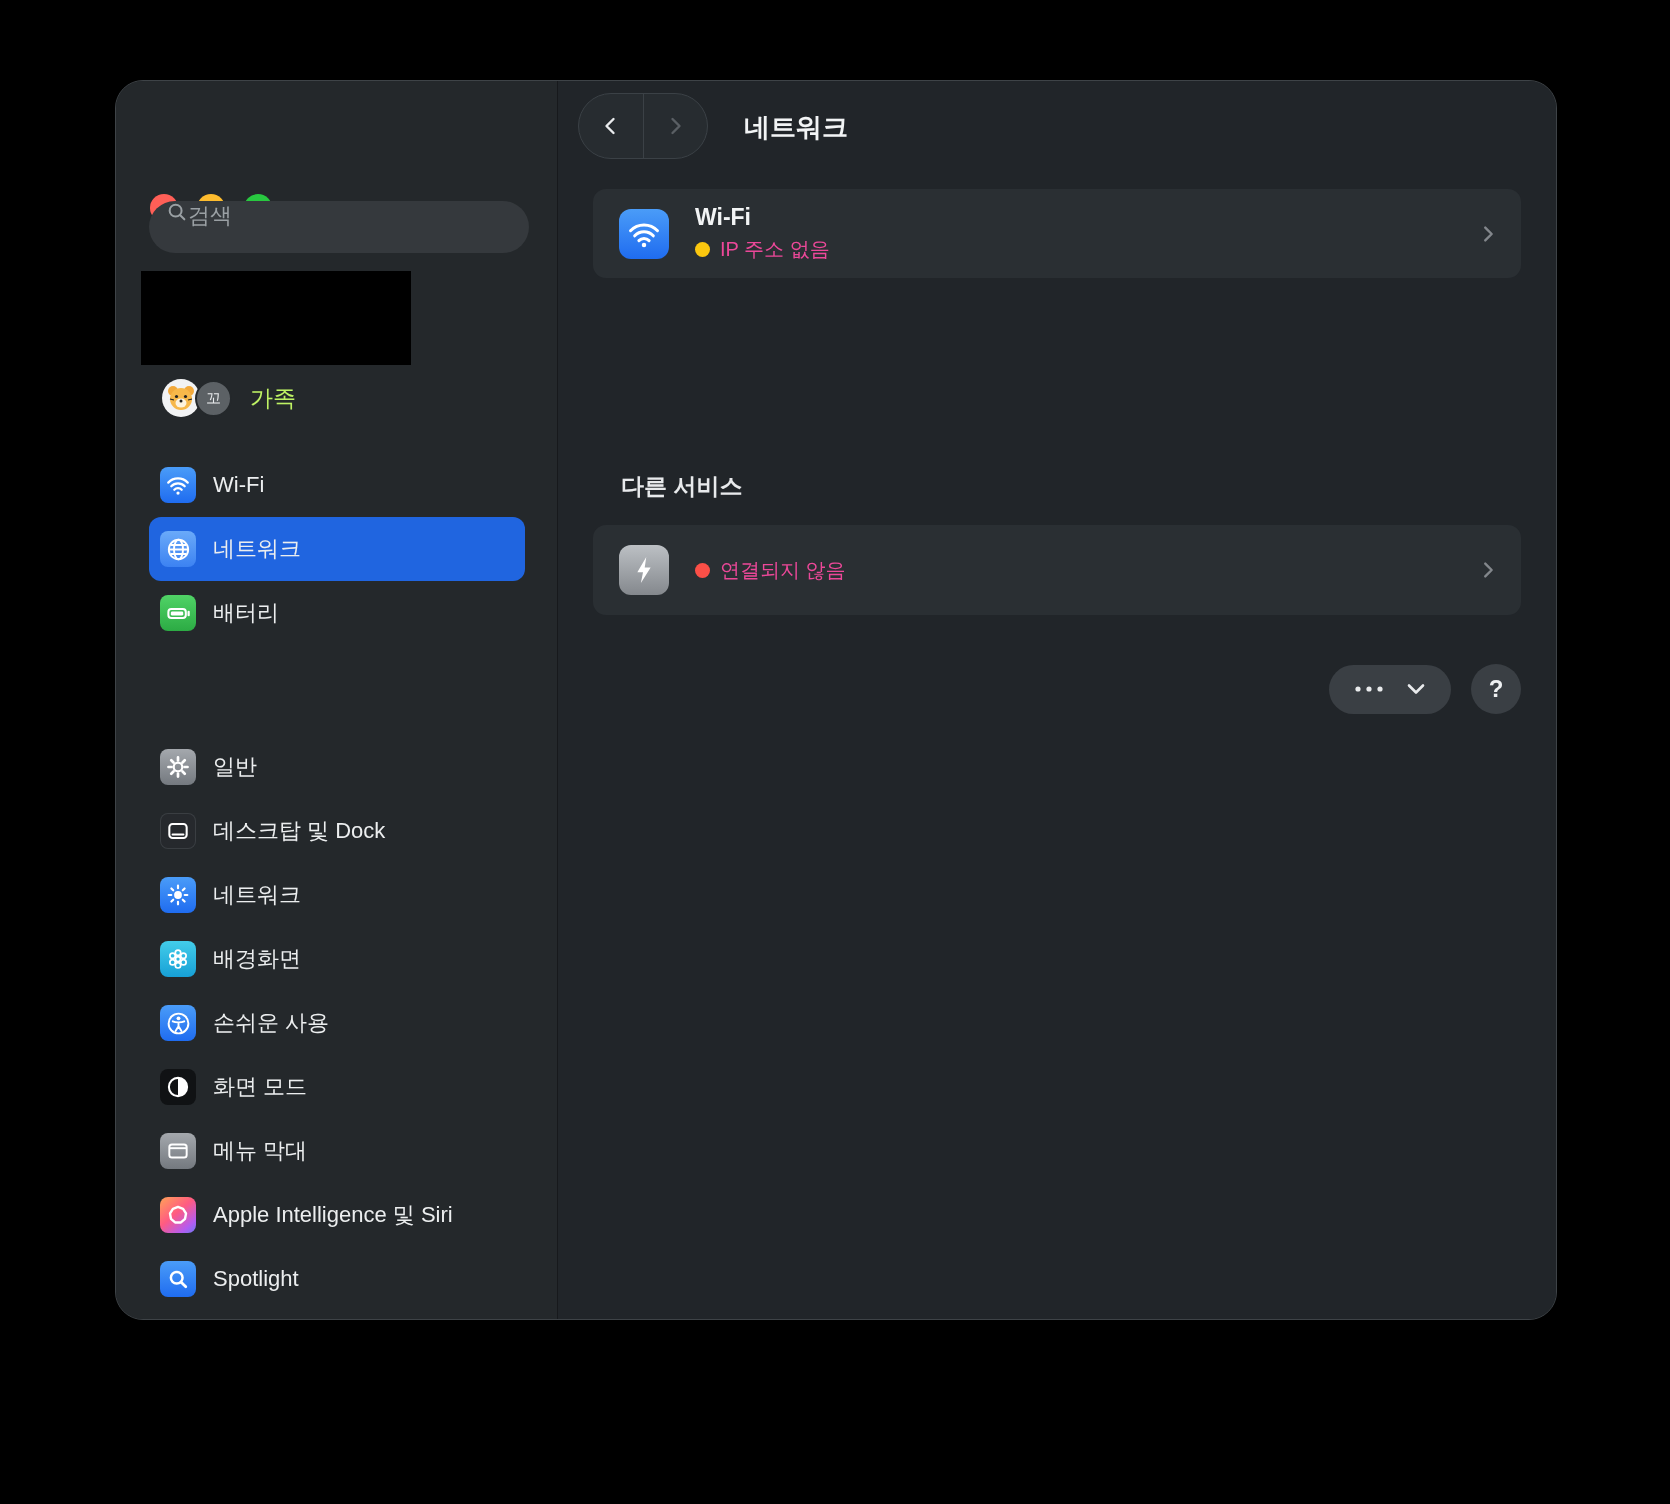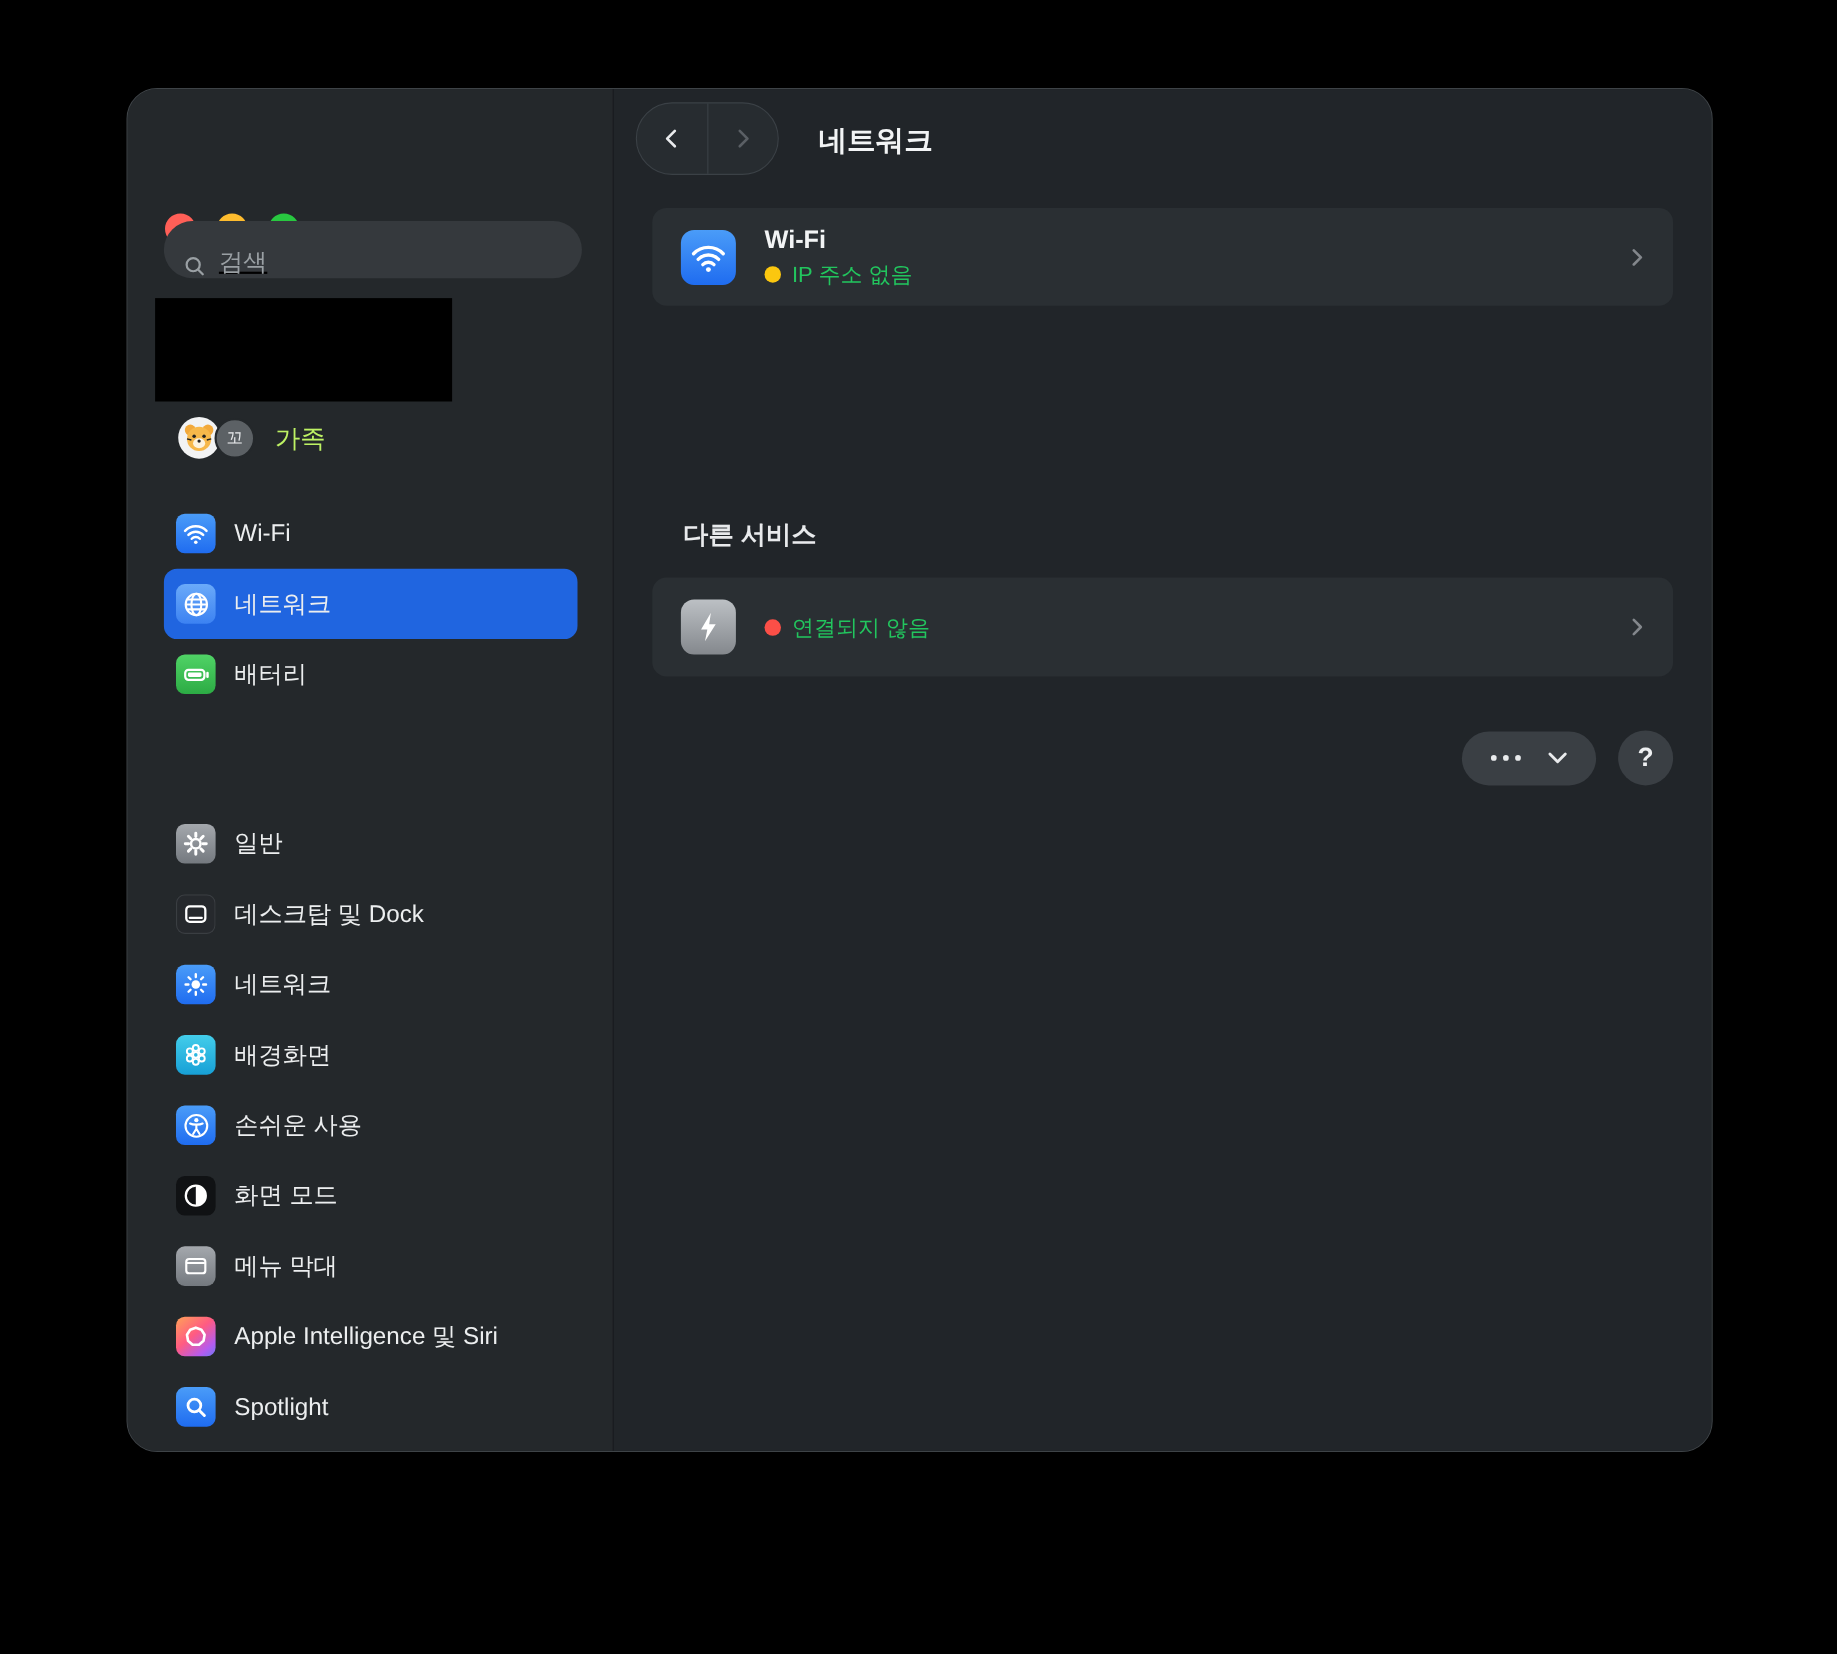--- a/index.html
+++ b/index.html
@@ -13,22 +13,22 @@
   
   .sidebar { position:relative; width:442px; flex:none; background:#24282b;
     border-right:1px solid #17191c; }
 
   .traffic { position:absolute; left:34px; top:113px; display:flex; gap:19px; }
   .light { width:28px; height:28px; border-radius:50%; }
   .light.red { background:#ff5f57; } .light.yellow { background:#febc2e; }
   .light.green { background:#28c840; }
 
   .search { position:absolute; left:33px; top:120px; width:380px; height:52px;
-    border-radius:26px; background:#35393d; display:flex; align-items:flex-end;
-    padding-left:17px; gap:11px;text-decoration:underline; }
+    border-radius:26px; background:#35393d; display:flex; align-items:flex-start;
+    padding-left:17px; gap:0; }
   .search .ph { color:#9aa0a4; font-size:22px; }
 
   .redacted { position:absolute; left:25px; top:190px; width:270px; height:94px; background:#000; }
 
   .family { position:absolute; left:46px; top:297px; height:40px; display:flex; align-items:center; }
   .avatars { position:relative; width:88px; height:40px; flex:none; }
   .av1 { position:absolute; left:0; top:1px; width:38px; height:38px; border-radius:50%;
     background:#f2f3f4; display:flex; align-items:center; justify-content:center; overflow:hidden; }
   .av2 { position:absolute; left:33px; top:2px; width:37px; height:37px; border-radius:50%;
     background:#5c6165; border:2px solid #24282b; color:#e8eaec; font-size:15px;
@@ -70,21 +70,21 @@
   .card { position:absolute; left:0; width:928px; background:#2a2f33; border-radius:13px;
     display:flex; align-items:center; padding:0 22px 0 26px; }
   .card.c1 { top:108px; height:89px; } .card.c2 { top:230px; height:88px; }
   .card.c3 { top:444px; height:90px; }
   .cicon { width:50px; height:50px; border-radius:12px; flex:none; margin-right:26px;
     display:flex; align-items:center; justify-content:center; }
   .ctext { flex:1; display:flex; flex-direction:column; gap:5px; }
   .ctitle { color:#f2f4f5; font-size:23px; font-weight:600; }
   .cstatus { display:flex; align-items:center; gap:10px; }
   .dot { width:15px; height:15px; border-radius:50%; flex:none; }
-  .cstatus span { color:#22c55e; font-size:20px; }
+  .cstatus span { color:#ec4899; font-size:20px; }
 
   .secheader { position:absolute; left:28px; top:390px; color:#e8eaec;
     font-size:23px; font-weight:700; }
 
   .footer { position:absolute; left:0; top:583px; width:928px; height:50px;
     display:flex; justify-content:flex-end; align-items:center; gap:20px; }
   .morebtn { width:122px; height:49px; border-radius:25px; background:#3a3f44;
     display:flex; align-items:center; justify-content:center; gap:22px; }
   .helpbtn { width:50px; height:50px; border-radius:50%; background:#3a3f44;
     color:#eef0f2; font-size:24px; font-weight:700;

